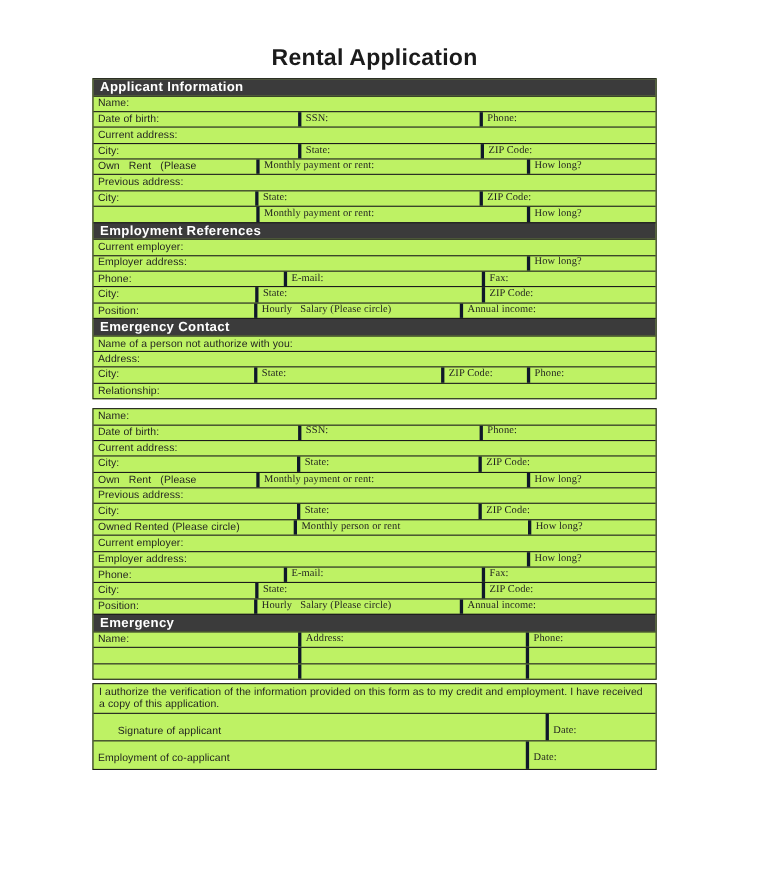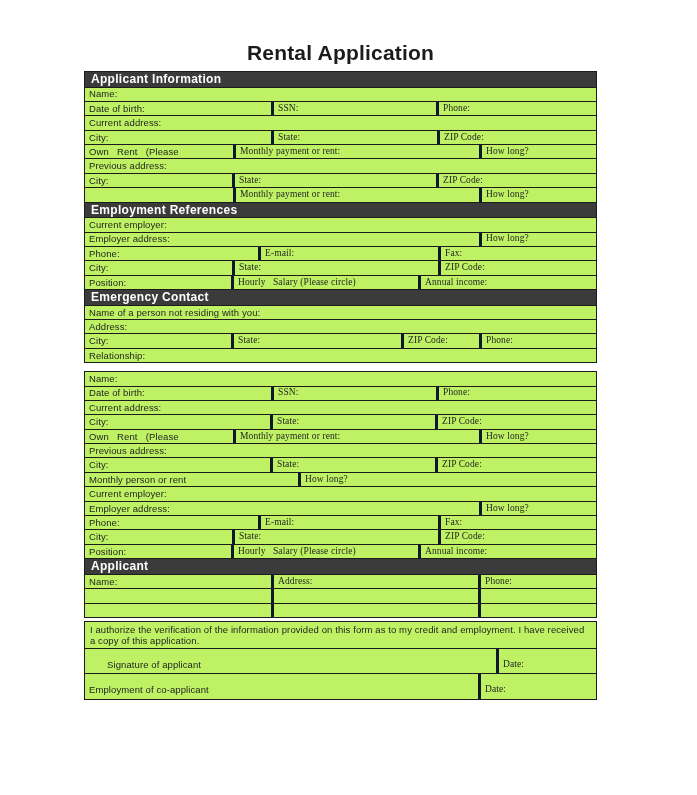--- a/index.html
+++ b/index.html
@@ -159,21 +159,21 @@
         <div class="cell" style="width: 187px;">
           <span class="lab">Hourly   Salary (Please circle)</span>
         </div>
         <div class="cell flex">
           <span class="lab">Annual income:</span>
         </div>
       </div>
       <div class="sec-header">Emergency Contact</div>
       <div class="row">
         <div class="cell flex">
-          <span class="lab">Name of a person not residing with you:</span>
+          <span class="lab">Name of a person not authorize with you:</span>
         </div>
       </div>
       <div class="row">
         <div class="cell flex">
           <span class="lab">Address:</span>
         </div>
       </div>
       <div class="row">
         <div class="cell" style="width: 146px;">
           <span class="lab">City:</span>
@@ -248,20 +248,23 @@
           <span class="lab">City:</span>
         </div>
         <div class="cell" style="width: 165px;">
           <span class="lab">State:</span>
         </div>
         <div class="cell flex">
           <span class="lab">ZIP Code:</span>
         </div>
       </div>
       <div class="row">
+        <div class="cell" style="width: 182px;">
+          <span class="lab">Owned Rented (Please circle)</span>
+        </div>
         <div class="cell" style="width: 213px;">
           <span class="lab">Monthly person or rent</span>
         </div>
         <div class="cell flex">
           <span class="lab">How long?</span>
         </div>
       </div>
       <div class="row">
         <div class="cell flex">
           <span class="lab">Current employer:</span>
@@ -301,21 +304,21 @@
         <div class="cell" style="width: 146px;">
           <span class="lab">Position:</span>
         </div>
         <div class="cell" style="width: 187px;">
           <span class="lab">Hourly   Salary (Please circle)</span>
         </div>
         <div class="cell flex">
           <span class="lab">Annual income:</span>
         </div>
       </div>
-      <div class="sec-header">Applicant</div>
+      <div class="sec-header">Emergency</div>
       <div class="row">
         <div class="cell" style="width: 186px;">
           <span class="lab">Name:</span>
         </div>
         <div class="cell" style="width: 207px;">
           <span class="lab">Address:</span>
         </div>
         <div class="cell flex">
           <span class="lab">Phone:</span>
         </div>

